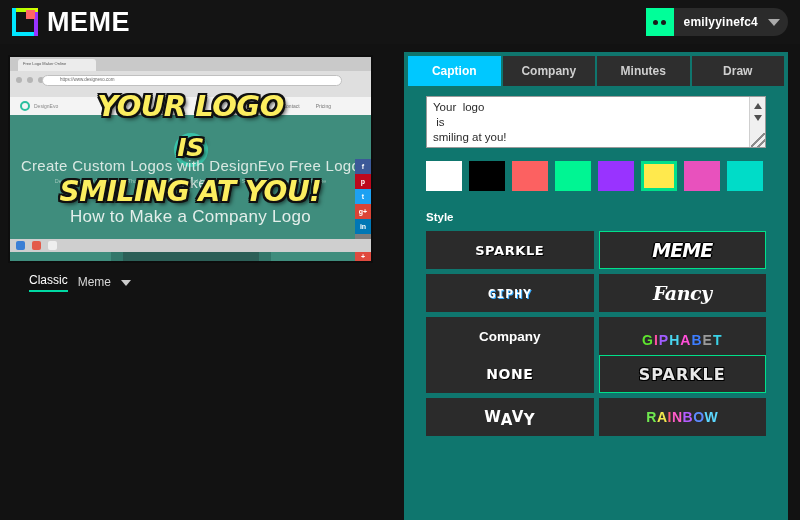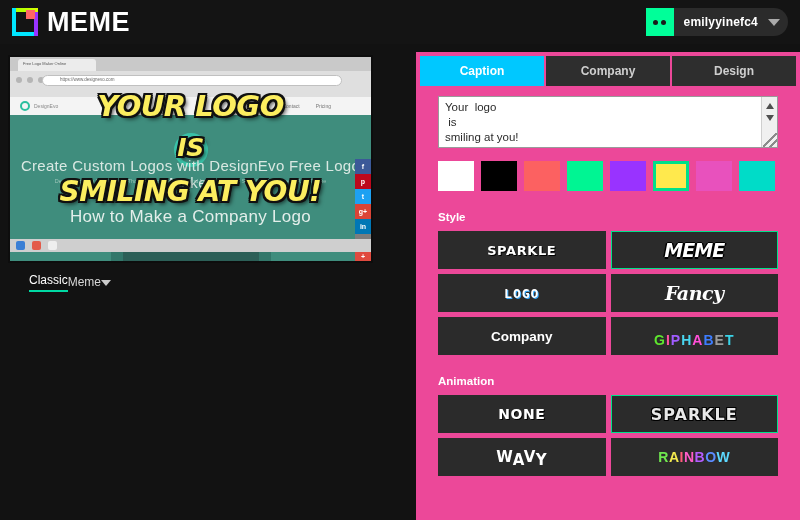--- a/index.html
+++ b/index.html
@@ -149,36 +149,36 @@
       2px 0 0 #111, -2px 0 0 #111, 0 2px 0 #111, 0 -2px 0 #111,
       2px 2px 0 #111, -2px -2px 0 #111, 2px -2px 0 #111, -2px 2px 0 #111,
       3px 3px 4px rgba(0,0,0,.7);
     letter-spacing: -0.5px;
   }
   .meme-l1 { top: 32px;  font-size: 29px; }
   .meme-l2 { top: 76px;  font-size: 25px; }
   .meme-l3 { top: 118px; font-size: 28px; }
 
   .view-toggle {
-    display: flex; align-items: flex-end; margin-top: 10px; margin-left: 21px; gap: 0;
+    display: flex; align-items: flex-end; margin-top: 10px; margin-left: 21px; gap: 10px;
   }
   .vt-item {
     font-size: 12px; color: #d7d7d7; padding-bottom: 3px;
   }
   .vt-item.active { color: #ffffff; border-bottom: 2px solid #00d9a3; }
   .vt-caret {
     width: 0; height: 0; margin-bottom: 6px;
     border-left: 5px solid transparent; border-right: 5px solid transparent;
     border-top: 6px solid #cccccc;
   }
 
   
   .panel {
-    position: absolute; left: 416px; top: 52px; width: 384px; height: 468px;
-    background: #ec4899;
+    position: absolute; left: 404px; top: 52px; width: 384px; height: 468px;
+    background: #0f766e;
   }
   .tabs { display: flex; gap: 2px; padding: 4px 4px 0 4px; }
   .tab {
     flex: 1; height: 30px; background: #2e2e2e; color: #cfcfcf;
     font-size: 12px; font-weight: bold; display: flex;
     align-items: center; justify-content: center;
   }
   .tab.active { background: #00c8ff; color: #ffffff; }
 
   .panel-body { padding: 10px 22px 0 22px; }
@@ -331,21 +331,22 @@
     <div class="vt-item">Meme</div>
     <div class="vt-caret"></div>
   </div>
 </div>
 
 <div class="panel">
 
   <div class="tabs">
     <div class="tab active">Caption</div>
     <div class="tab">Company</div>
-    <div class="tab">Design</div>
+    <div class="tab">Minutes</div>
+    <div class="tab">Draw</div>
   </div>
 
   <div class="panel-body">
 
     <div class="textarea-box">
       <div class="ta-text" title="Enter caption">Your  logo
  is
 smiling at you!</div>
       <div class="ta-scroll">
         <div class="ta-arrow-up"></div>
@@ -367,36 +368,35 @@
 
     <div class="section-label">Style</div>
     <div class="btn-grid">
       <div class="style-btn">
         <span class="f-default">SPARKLE</span>
       </div>
       <div class="style-btn selected">
         <span class="f-meme">MEME</span>
       </div>
       <div class="style-btn">
-        <span class="f-pixel">LOGO</span>
+        <span class="f-pixel">GIPHY</span>
       </div>
       <div class="style-btn">
         <span class="f-fancy">Fancy</span>
       </div>
       <div class="style-btn">
         <span class="f-subtitle">Company</span>
       </div>
       <div class="style-btn">
         <span class="f-giphabet">
           <span style="color:#5ee62e">G</span><span style="color:#ff4fa3">I</span><span style="color:#a05cff">P</span><span style="color:#49d6f0">H</span><span style="color:#ff4fd8">A</span><span style="color:#3d7dff">B</span><span style="color:#9a9a9a">E</span><span style="color:#3ad3e8">T</span>
         </span>
       </div>
     </div>
 
-    <div class="section-label">Animation</div>
     <div class="btn-grid">
       <div class="style-btn">
         <span class="f-none">NONE</span>
       </div>
       <div class="style-btn selected">
         <span class="f-sparkle">SPARKLE</span>
       </div>
       <div class="style-btn">
         <span class="f-wavy">W<span class="w2">A</span>V<span class="w2">Y</span></span>
       </div>

